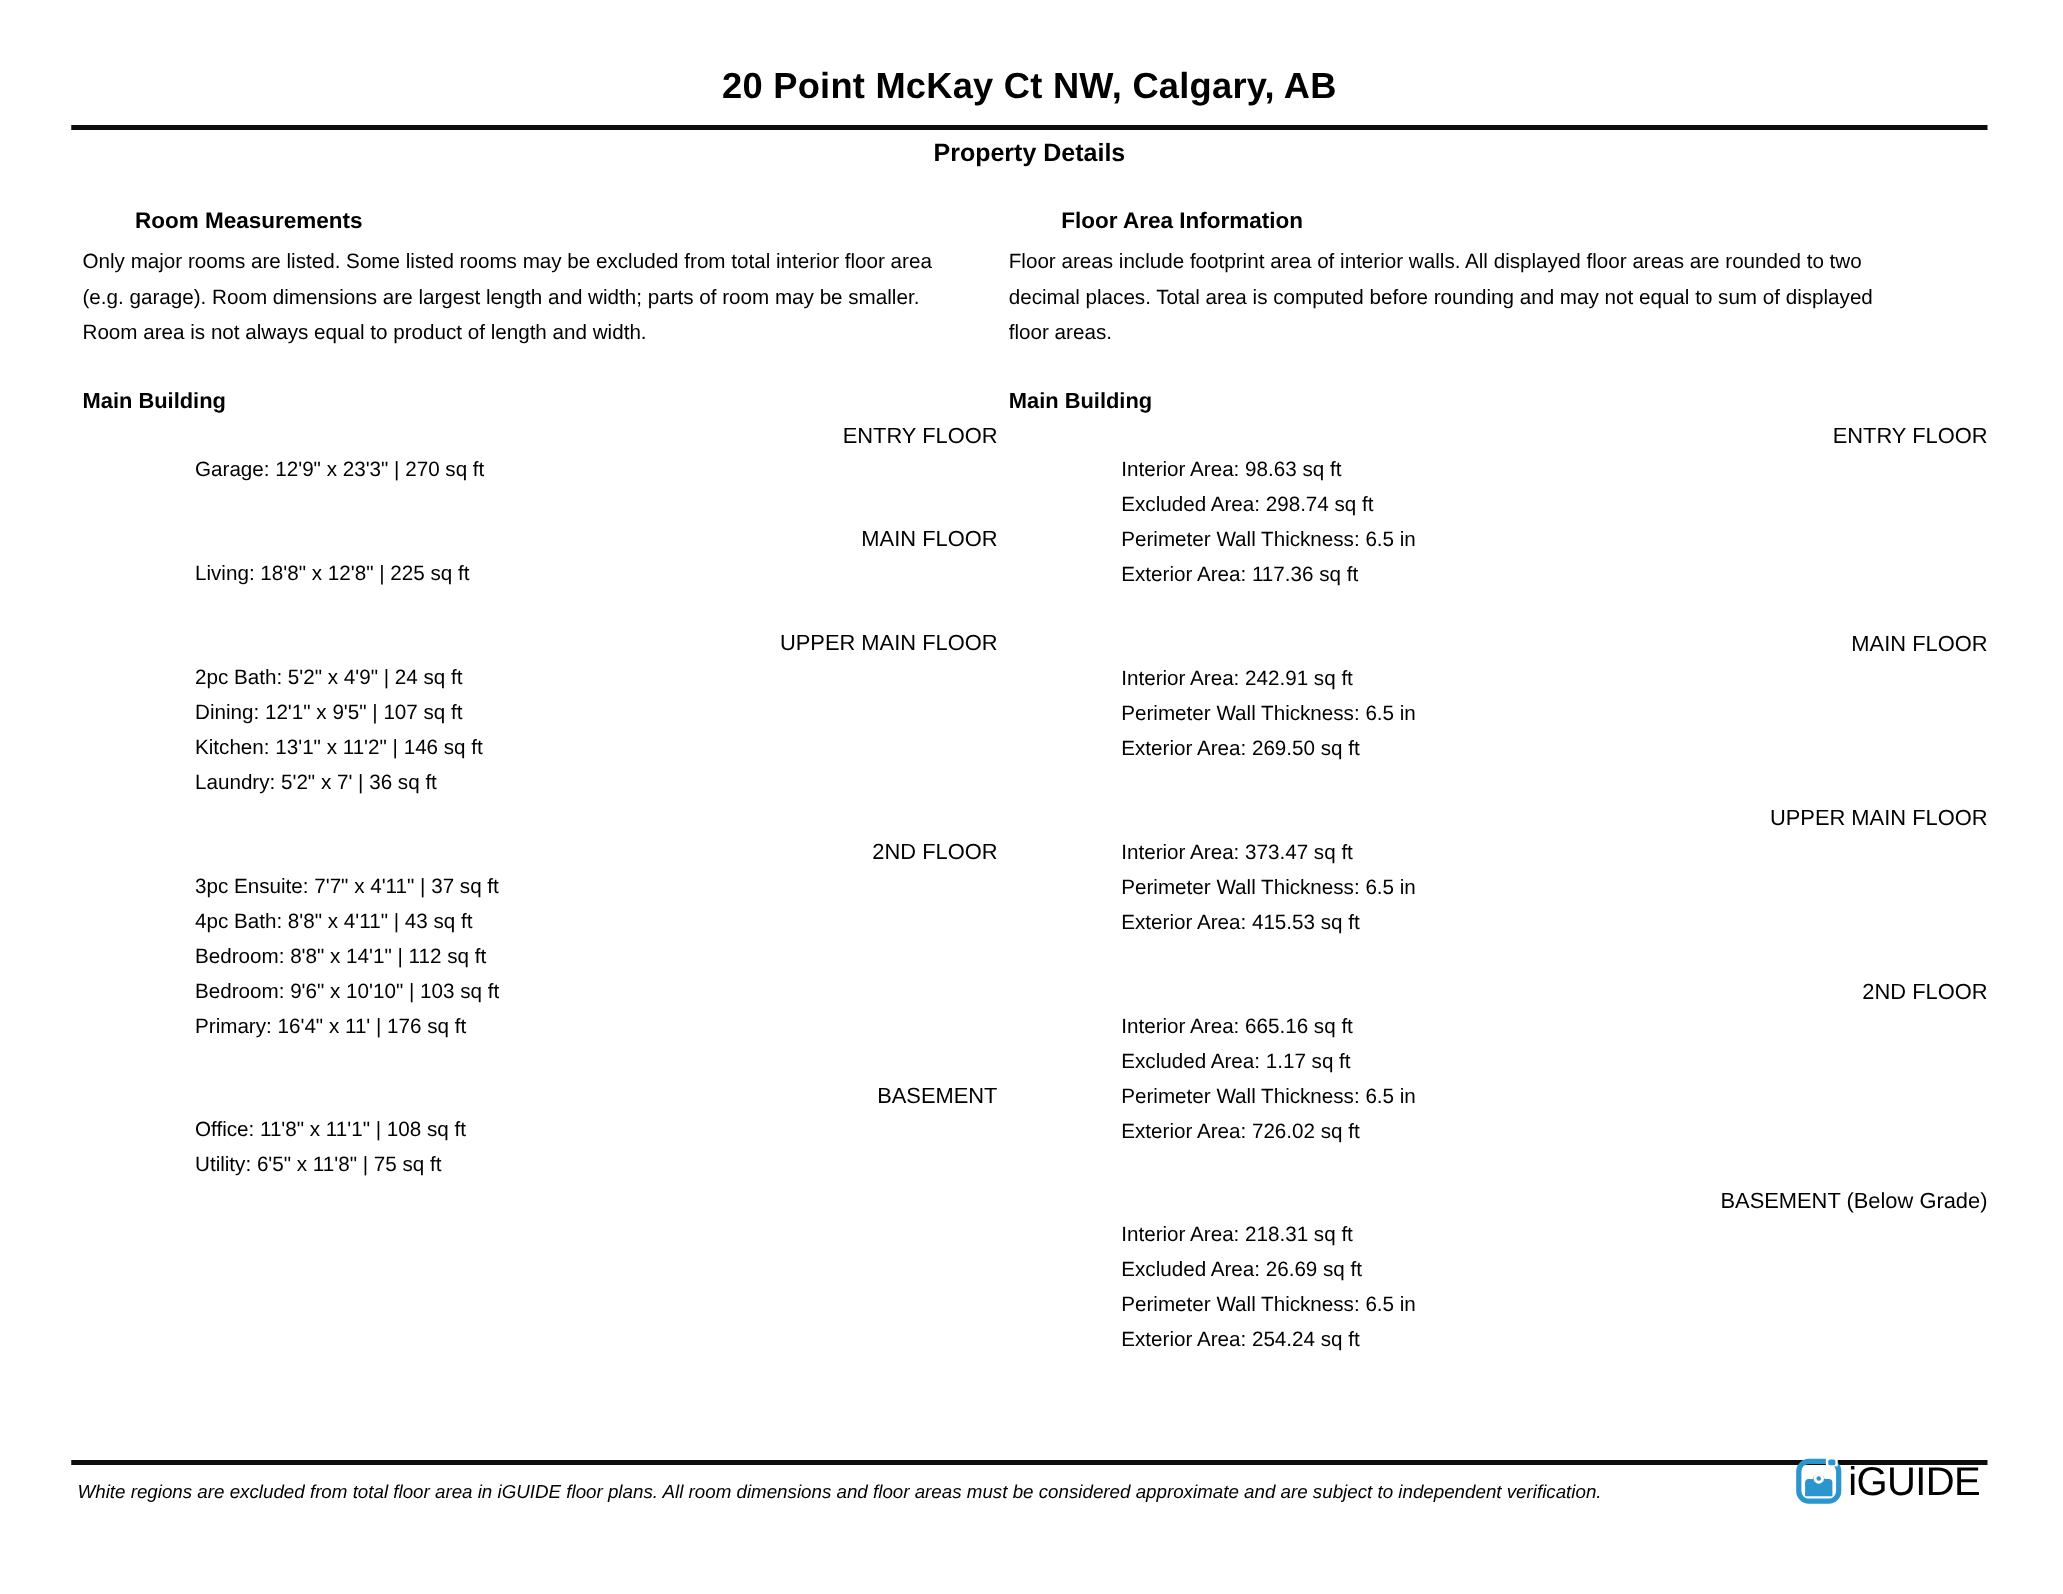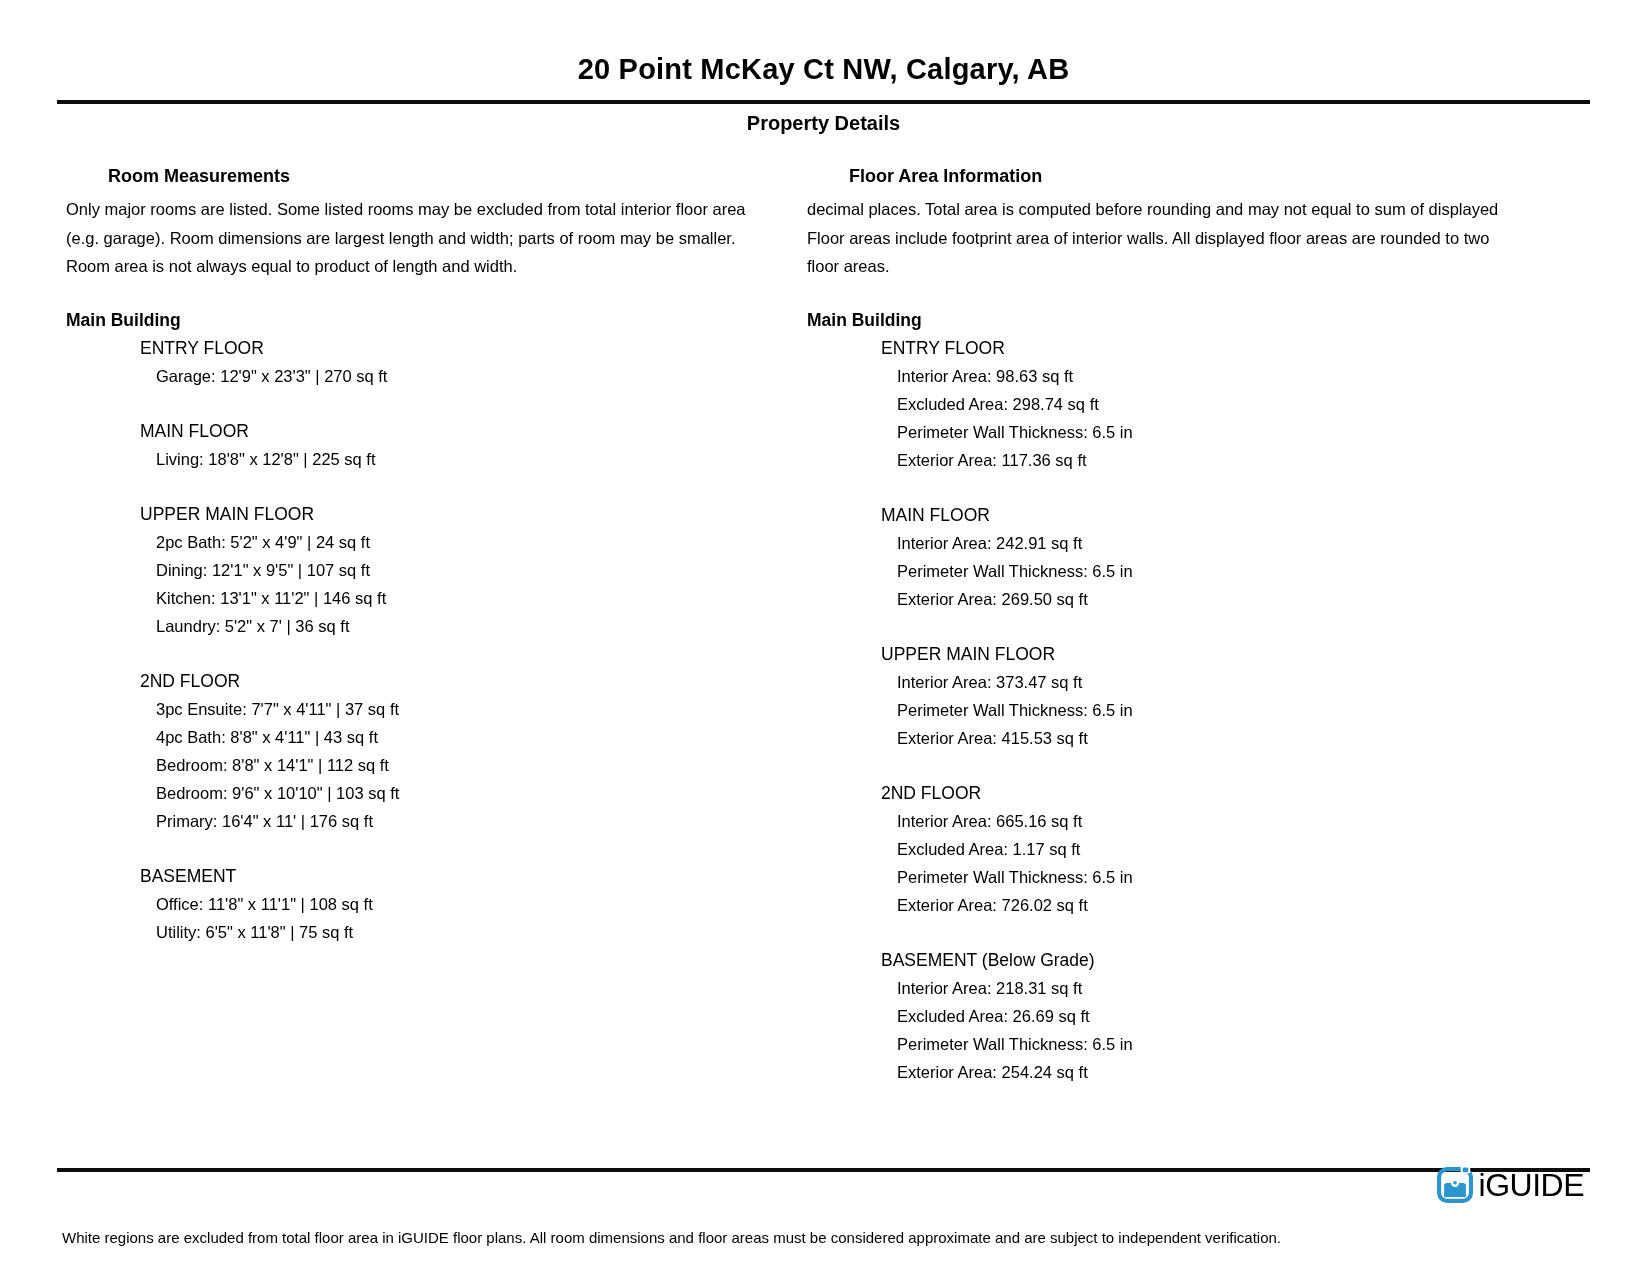--- a/index.html
+++ b/index.html
@@ -39,30 +39,30 @@
   .col-heading { font-size:18px; font-weight:bold; line-height:21px;margin-left:42px; }
   .col-desc { margin-top:8px; }
   .desc-line { font-size:16.5px; line-height:28.5px; white-space:nowrap; }
 
   .building-name {
     margin-top:25px; 
     font-size:17.5px; font-weight:bold; line-height:28px;
   }
   .floor-group { margin-bottom:27px; }
   .floor-group:last-child { margin-bottom:0; }
-  .floor-name { margin-left:74px; font-size:17.5px; line-height:28px; }
+  .floor-name { margin-left:74px; font-size:17.5px; line-height:28px;text-align:right; }
   .floor-line { margin-left:90px; font-size:16.5px; line-height:28px; white-space:nowrap; }
 
   .footer-rule {
     position:absolute; left:57px; right:60px; top:1168px;
     height:4px; background:#0d0d0d;
   }
   .disclaimer {
-    position:absolute; left:62px; top:1228px;
-    font-size:15px; line-height:19px; white-space:nowrap;
+    position:absolute; left:62px; top:1184px;
+    font-size:15px; line-height:19px; white-space:nowrap;font-style:italic;
   }
   .logo {
     position:absolute; right:66px; top:1166px;
     display:flex; align-items:center; gap:5px;
   }
   .logo-text {
     font-size:32px; line-height:38px; font-weight:400;
     letter-spacing:-0.5px;
   }
 </style>
@@ -145,23 +145,23 @@
                   <div class="floor-line">Utility: 6'5" x 11'8" | 75 sq ft</div>
                 </div>
             </div>
           </div>
       </section>
 
       <section class="col-right">
         <h3 class="col-heading">Floor Area Information</h3>
         <div class="col-desc">
 
+            <div class="desc-line">Floor areas include footprint area of interior walls. All displayed floor areas are rounded to two</div>
+
             <div class="desc-line">decimal places. Total area is computed before rounding and may not equal to sum of displayed</div>
-
-            <div class="desc-line">Floor areas include footprint area of interior walls. All displayed floor areas are rounded to two</div>
 
             <div class="desc-line">floor areas.</div>
           </div>
         <h4 class="building-name">Main Building</h4>
         <div class="floor-list">
 
             <div class="floor-group">
               <div class="floor-name">ENTRY FLOOR</div>
               <div class="floor-lines">
 

